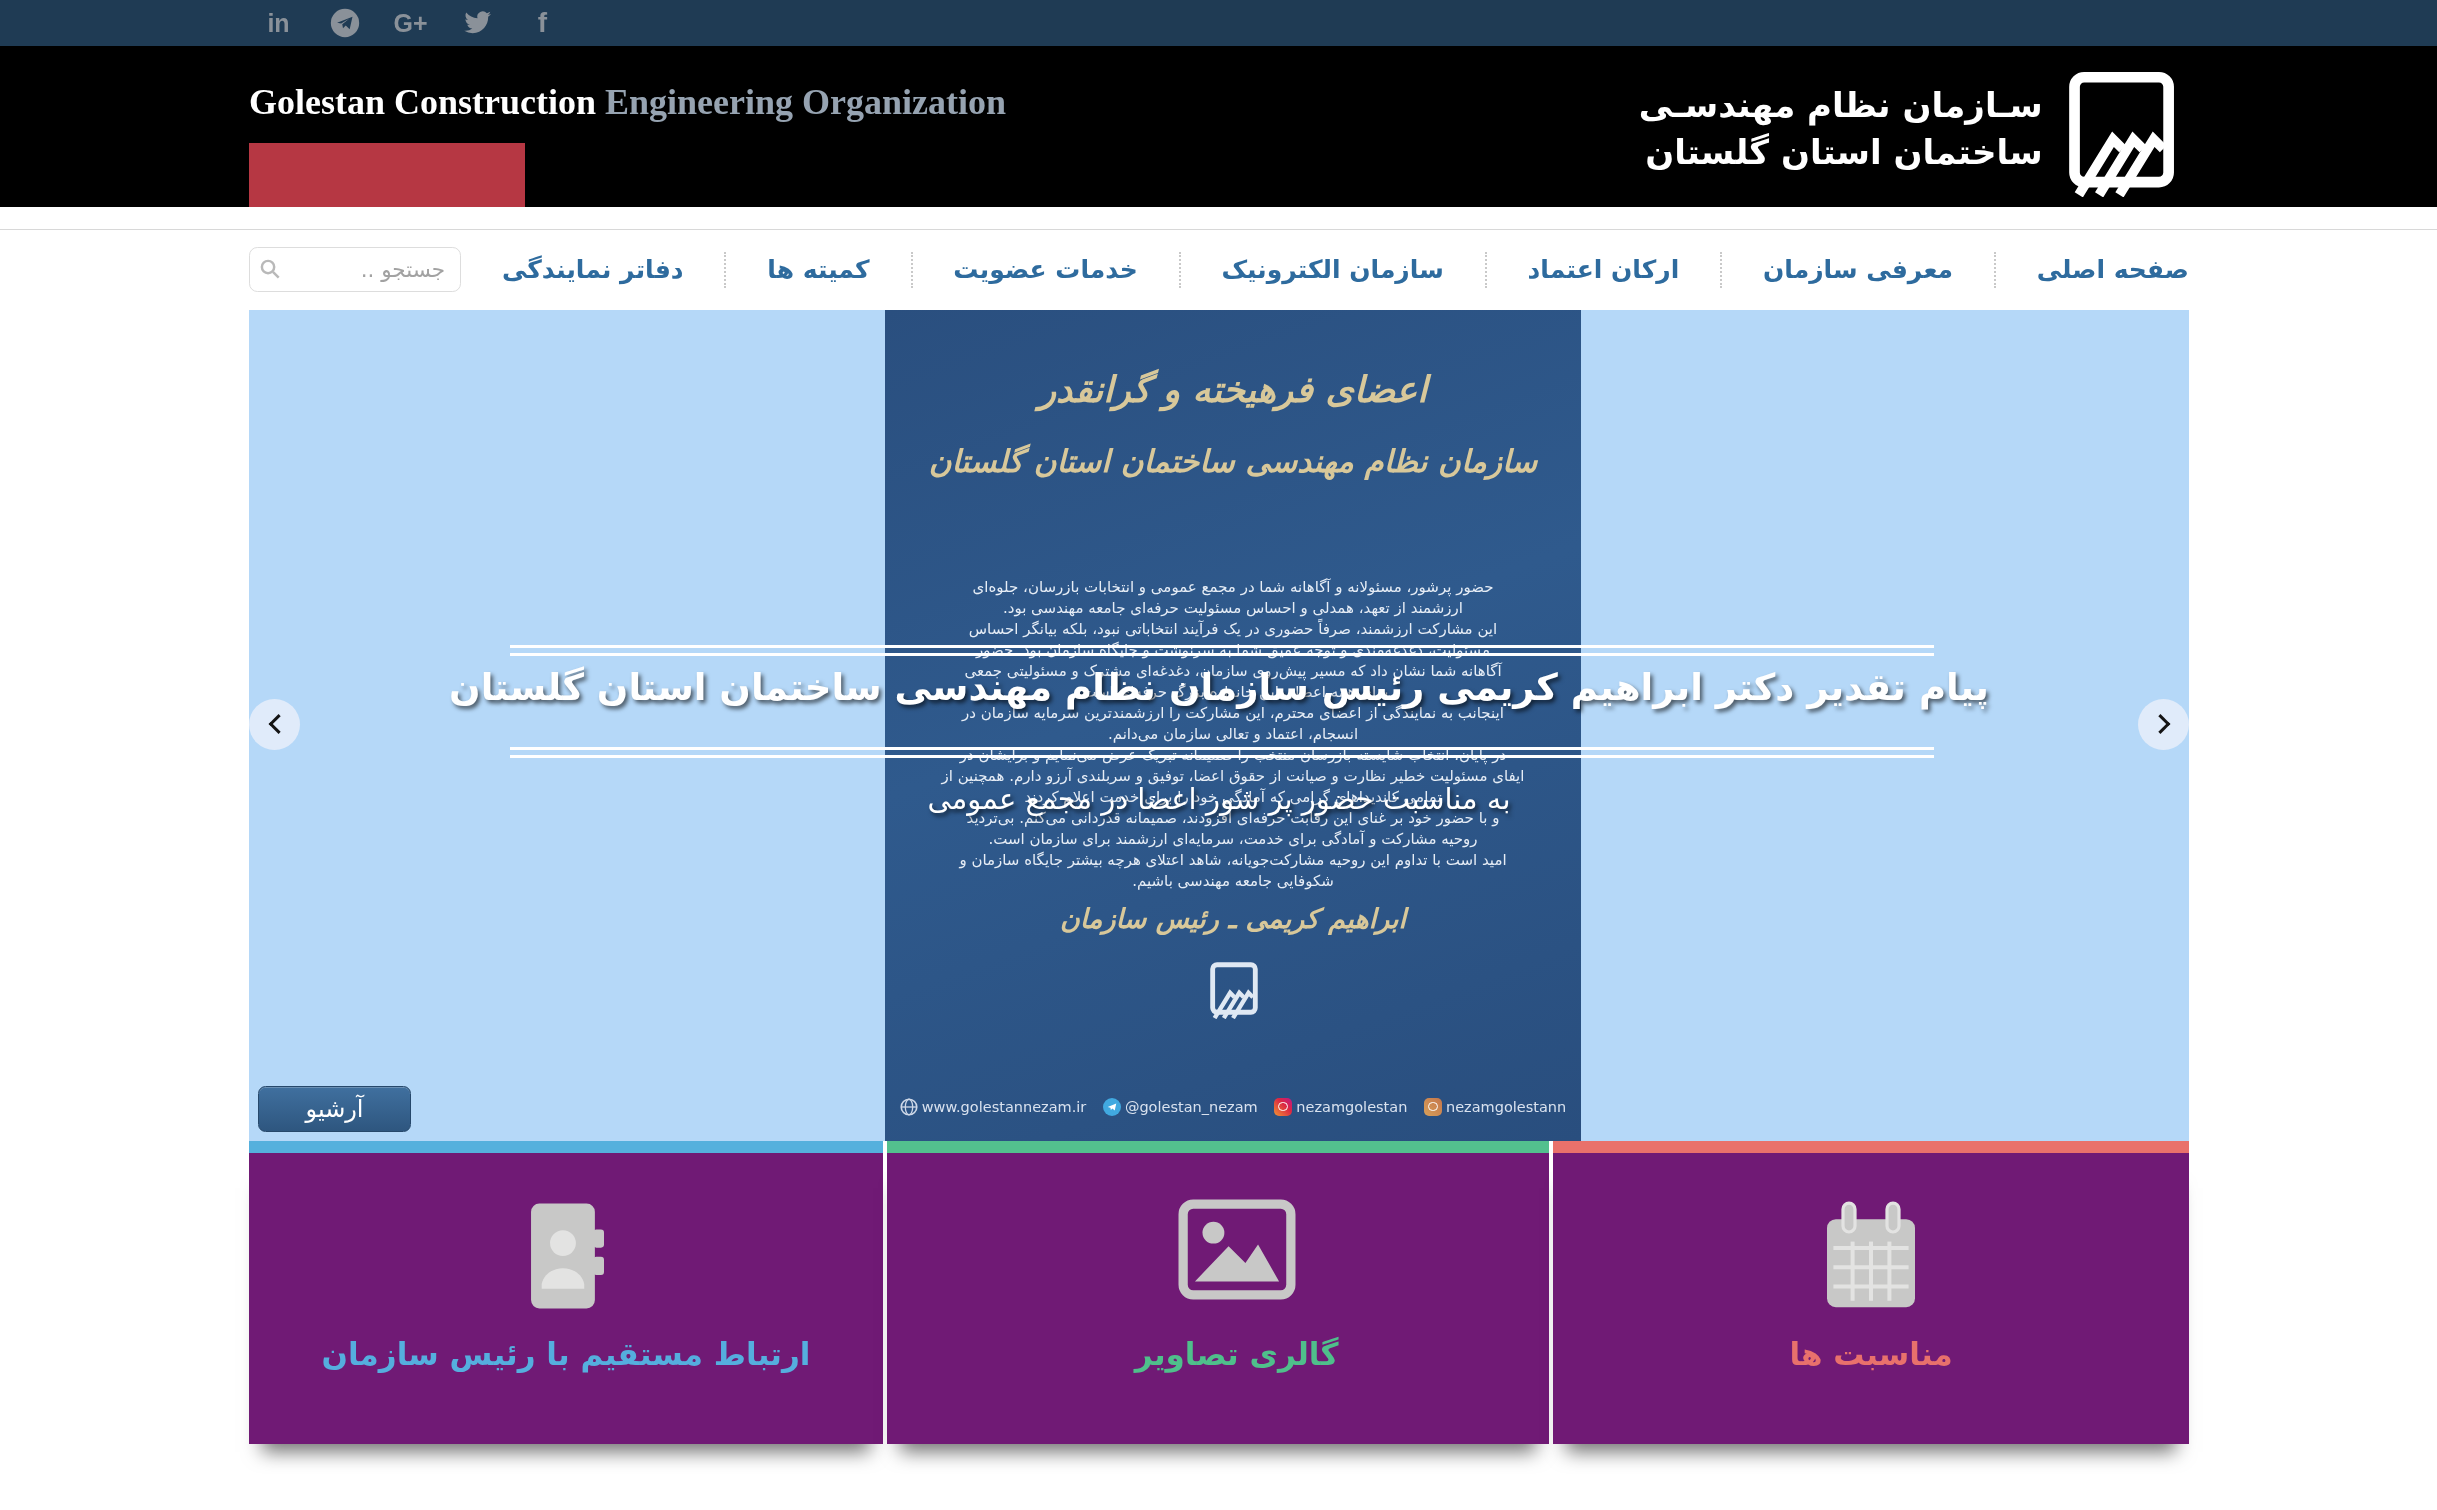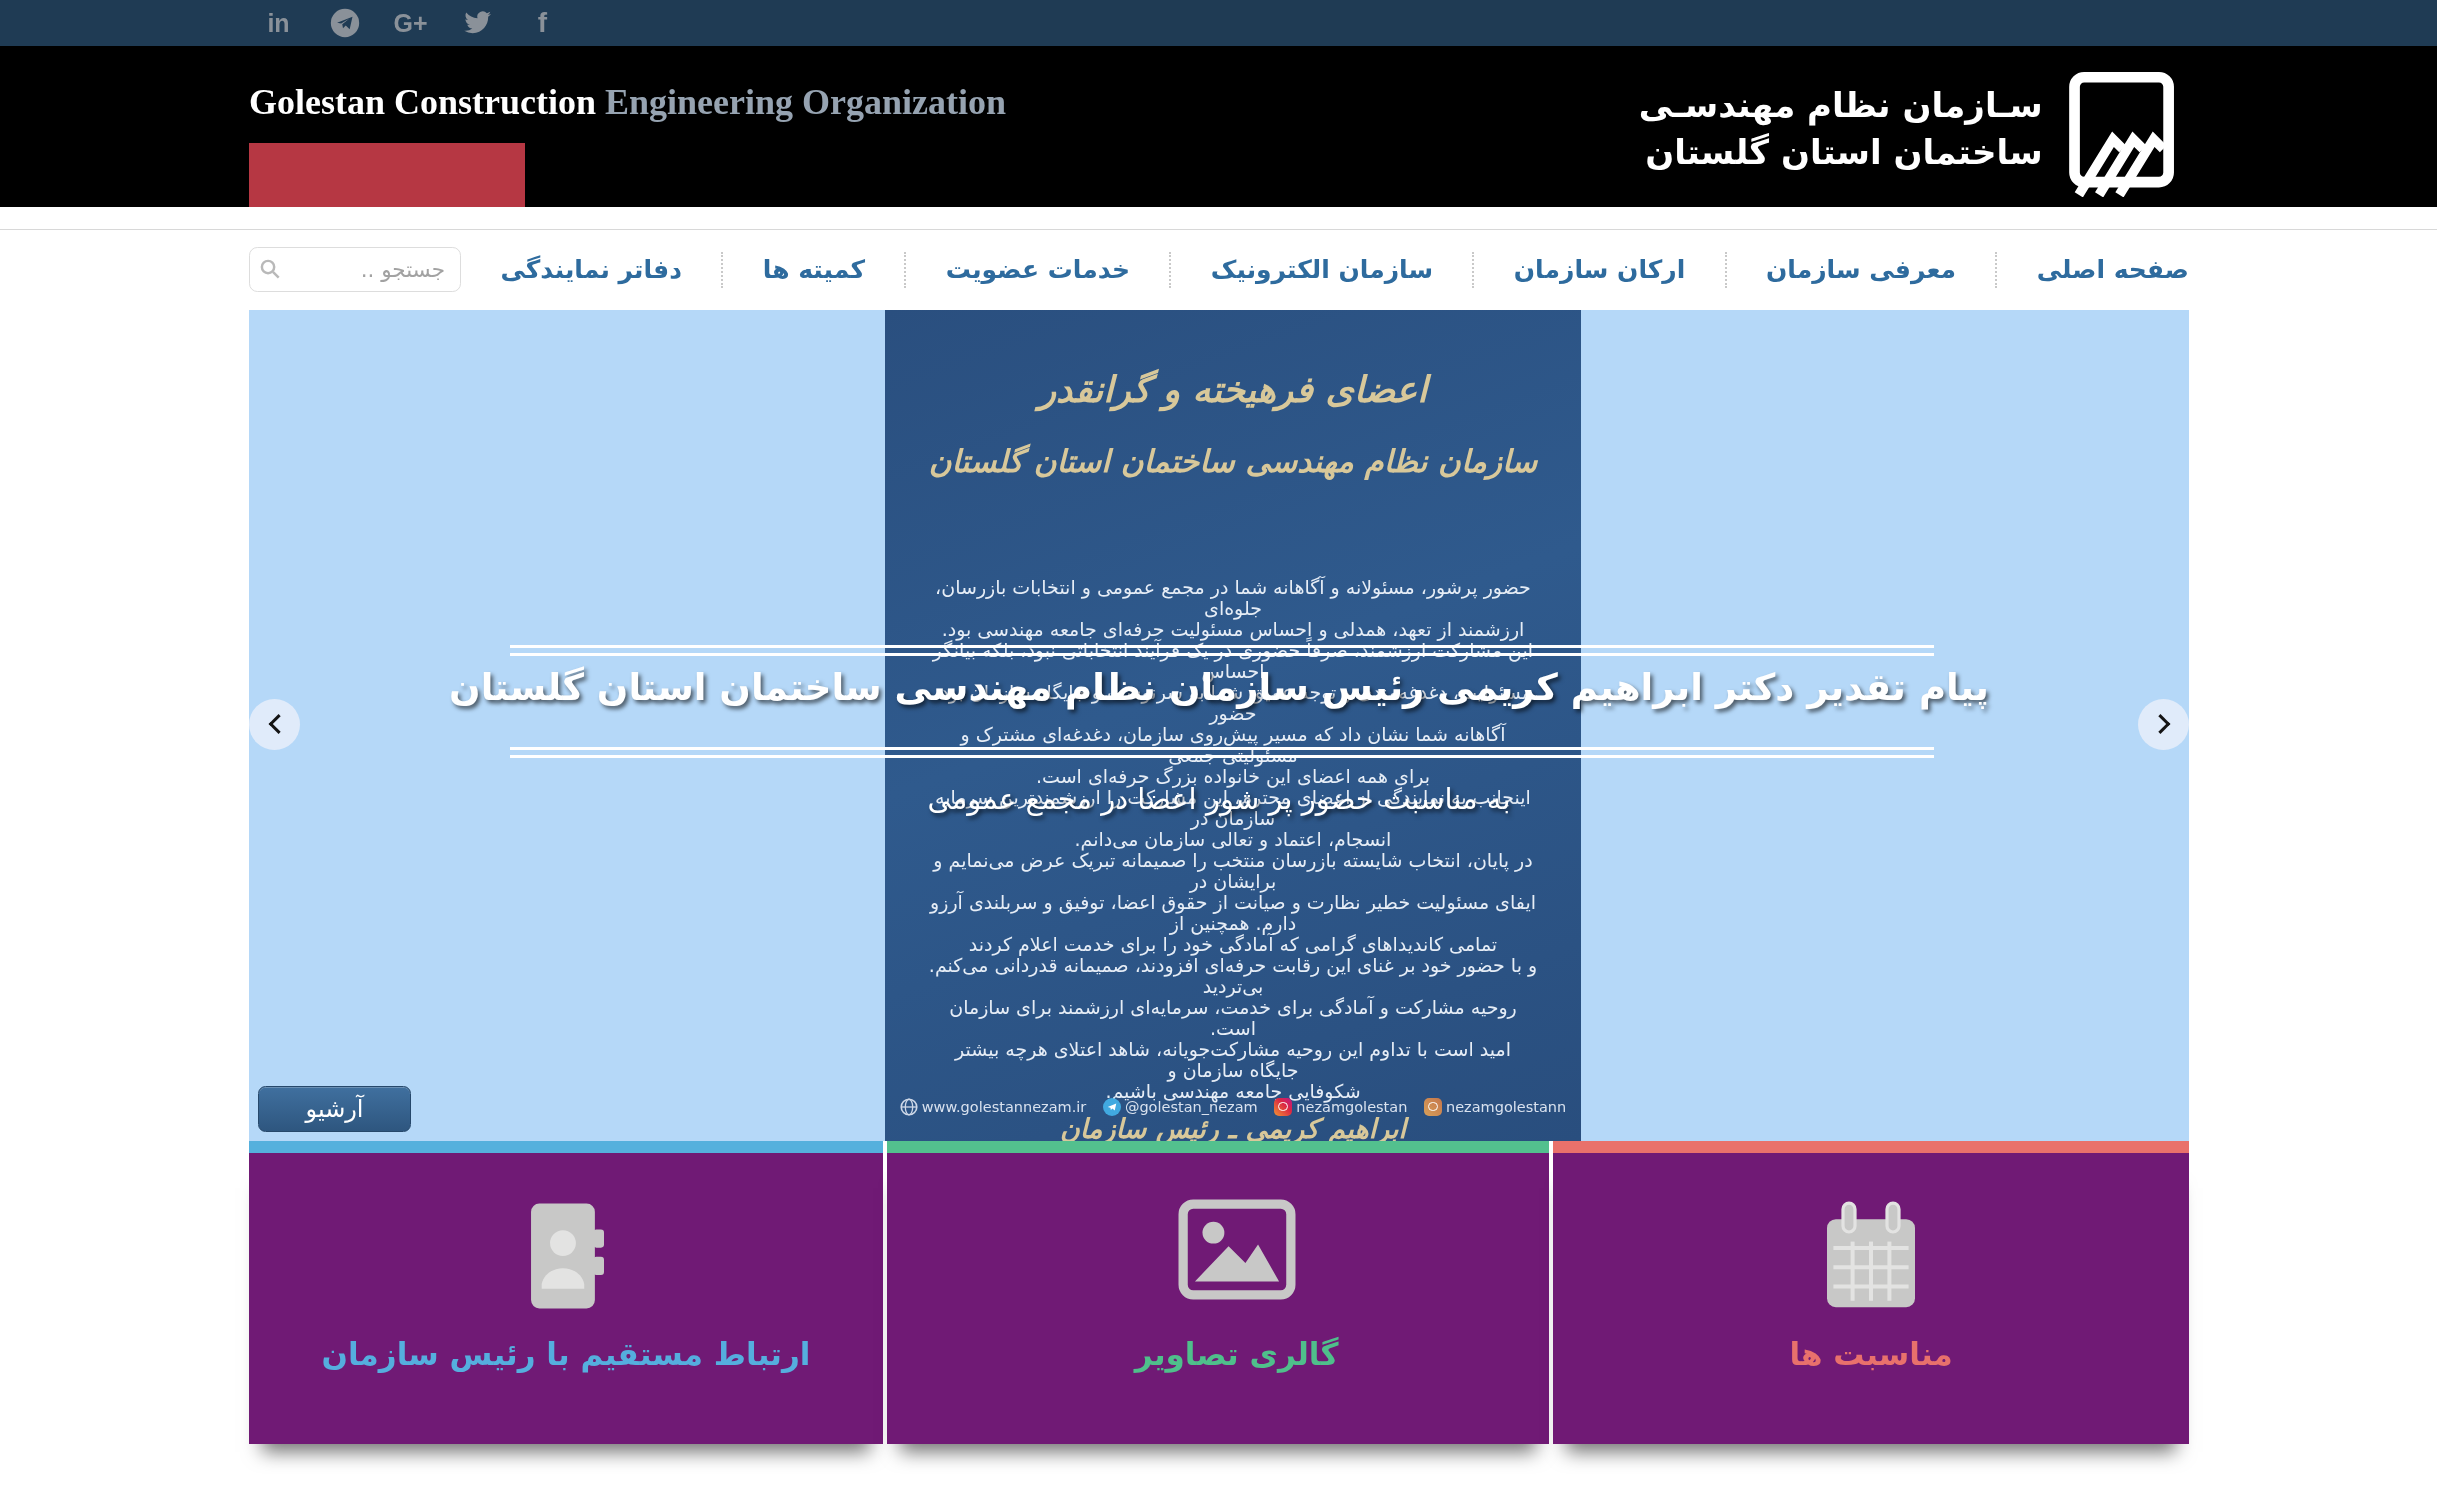--- a/index.html
+++ b/index.html
@@ -43,21 +43,21 @@
 
   
   .slider { position:relative; height:831px; margin:0 249px; background:#b5d8f8; overflow:hidden; }
   .poster { position:absolute; left:636px; top:0; width:696px; height:831px;
             background:linear-gradient(160deg,#2a4f7f 0%, #2f5a8d 45%, #294e7e 100%);
             direction:rtl; text-align:center; z-index:1; }
   .p-head1 { margin-top:58px; color:#d8c89a; font-family:"DejaVu Serif", serif;
              font-style:italic; font-weight:bold; font-size:36px; }
   .p-head2 { margin-top:33px; color:#d8c89a; font-family:"DejaVu Serif", serif;
              font-style:italic; font-weight:bold; font-size:31px; }
-  .p-body { margin-top:98px; padding:0 43px; color:#e6edf6; font-size:19px; line-height:21px; }
+  .p-body { margin-top:98px; padding:0 43px; color:#e6edf6; font-size:15px; line-height:21px; }
   .p-sign { margin-top:11.6px; color:#d8c89a; font-family:"DejaVu Serif", serif;
             font-style:italic; font-weight:bold; font-size:27px; }
   .p-emblem { margin-top:21.5px; }
   .p-social { position:absolute; bottom:25px; left:0; right:0; display:flex; direction:ltr;
               align-items:center; justify-content:center; gap:16.6px; color:#d9e2ef; font-size:14.5px; }
   .p-soc-item { display:flex; align-items:center; gap:4px; }
   .p-dash { width:38px; border-top:1.7px solid #c4d1e3; }
   .ig-sq { width:18px; height:18px; border-radius:5px;
            background:linear-gradient(45deg,#f09433,#dc2743 60%,#bc1888); position:relative; }
   .ig-sq::after { content:""; position:absolute; inset:4.1px; border:1.7px solid #fff; border-radius:50%; }
@@ -147,21 +147,21 @@
   </div>
 </div>
 
 <div class="header-sep"></div>
 <div class="navbar">
   <div class="nav-row">
     <span class="nav-item">صفحه اصلی</span>
     <span class="nav-sep"></span>
     <span class="nav-item">معرفی سازمان</span>
     <span class="nav-sep"></span>
-    <span class="nav-item">ارکان سازمان</span>
+    <span class="nav-item">ارکان اعتماد</span>
     <span class="nav-sep"></span>
     <span class="nav-item">سازمان الکترونیک</span>
     <span class="nav-sep"></span>
     <span class="nav-item">خدمات عضویت</span>
     <span class="nav-sep"></span>
     <span class="nav-item">کمیته ها</span>
     <span class="nav-sep"></span>
     <span class="nav-item">دفاتر نمایندگی</span>
     <span class="search-wrap">
       <input class="search-input" type="text" placeholder="جستجو .." style="">

